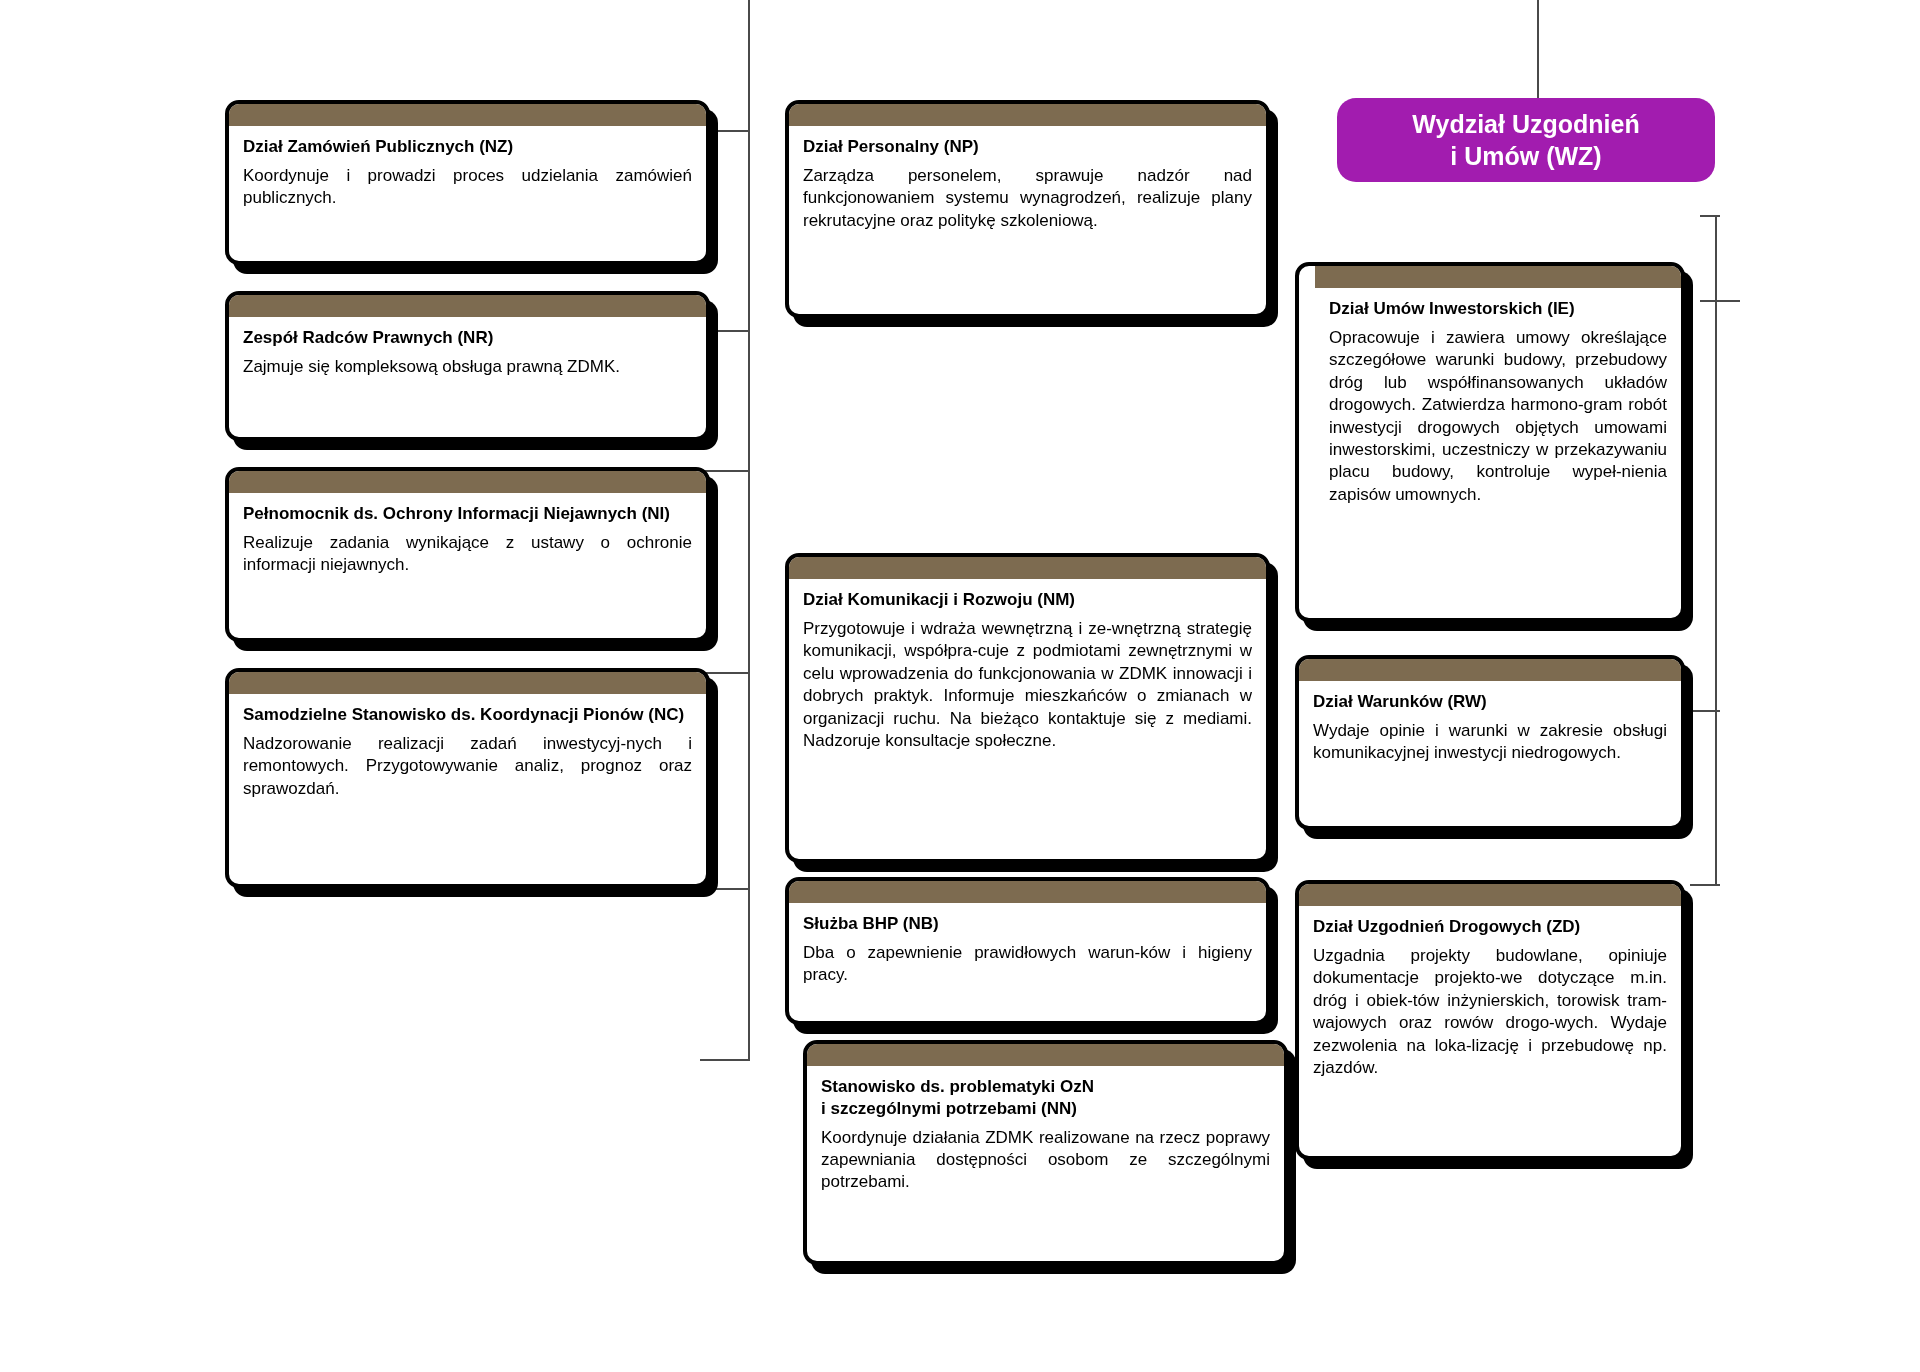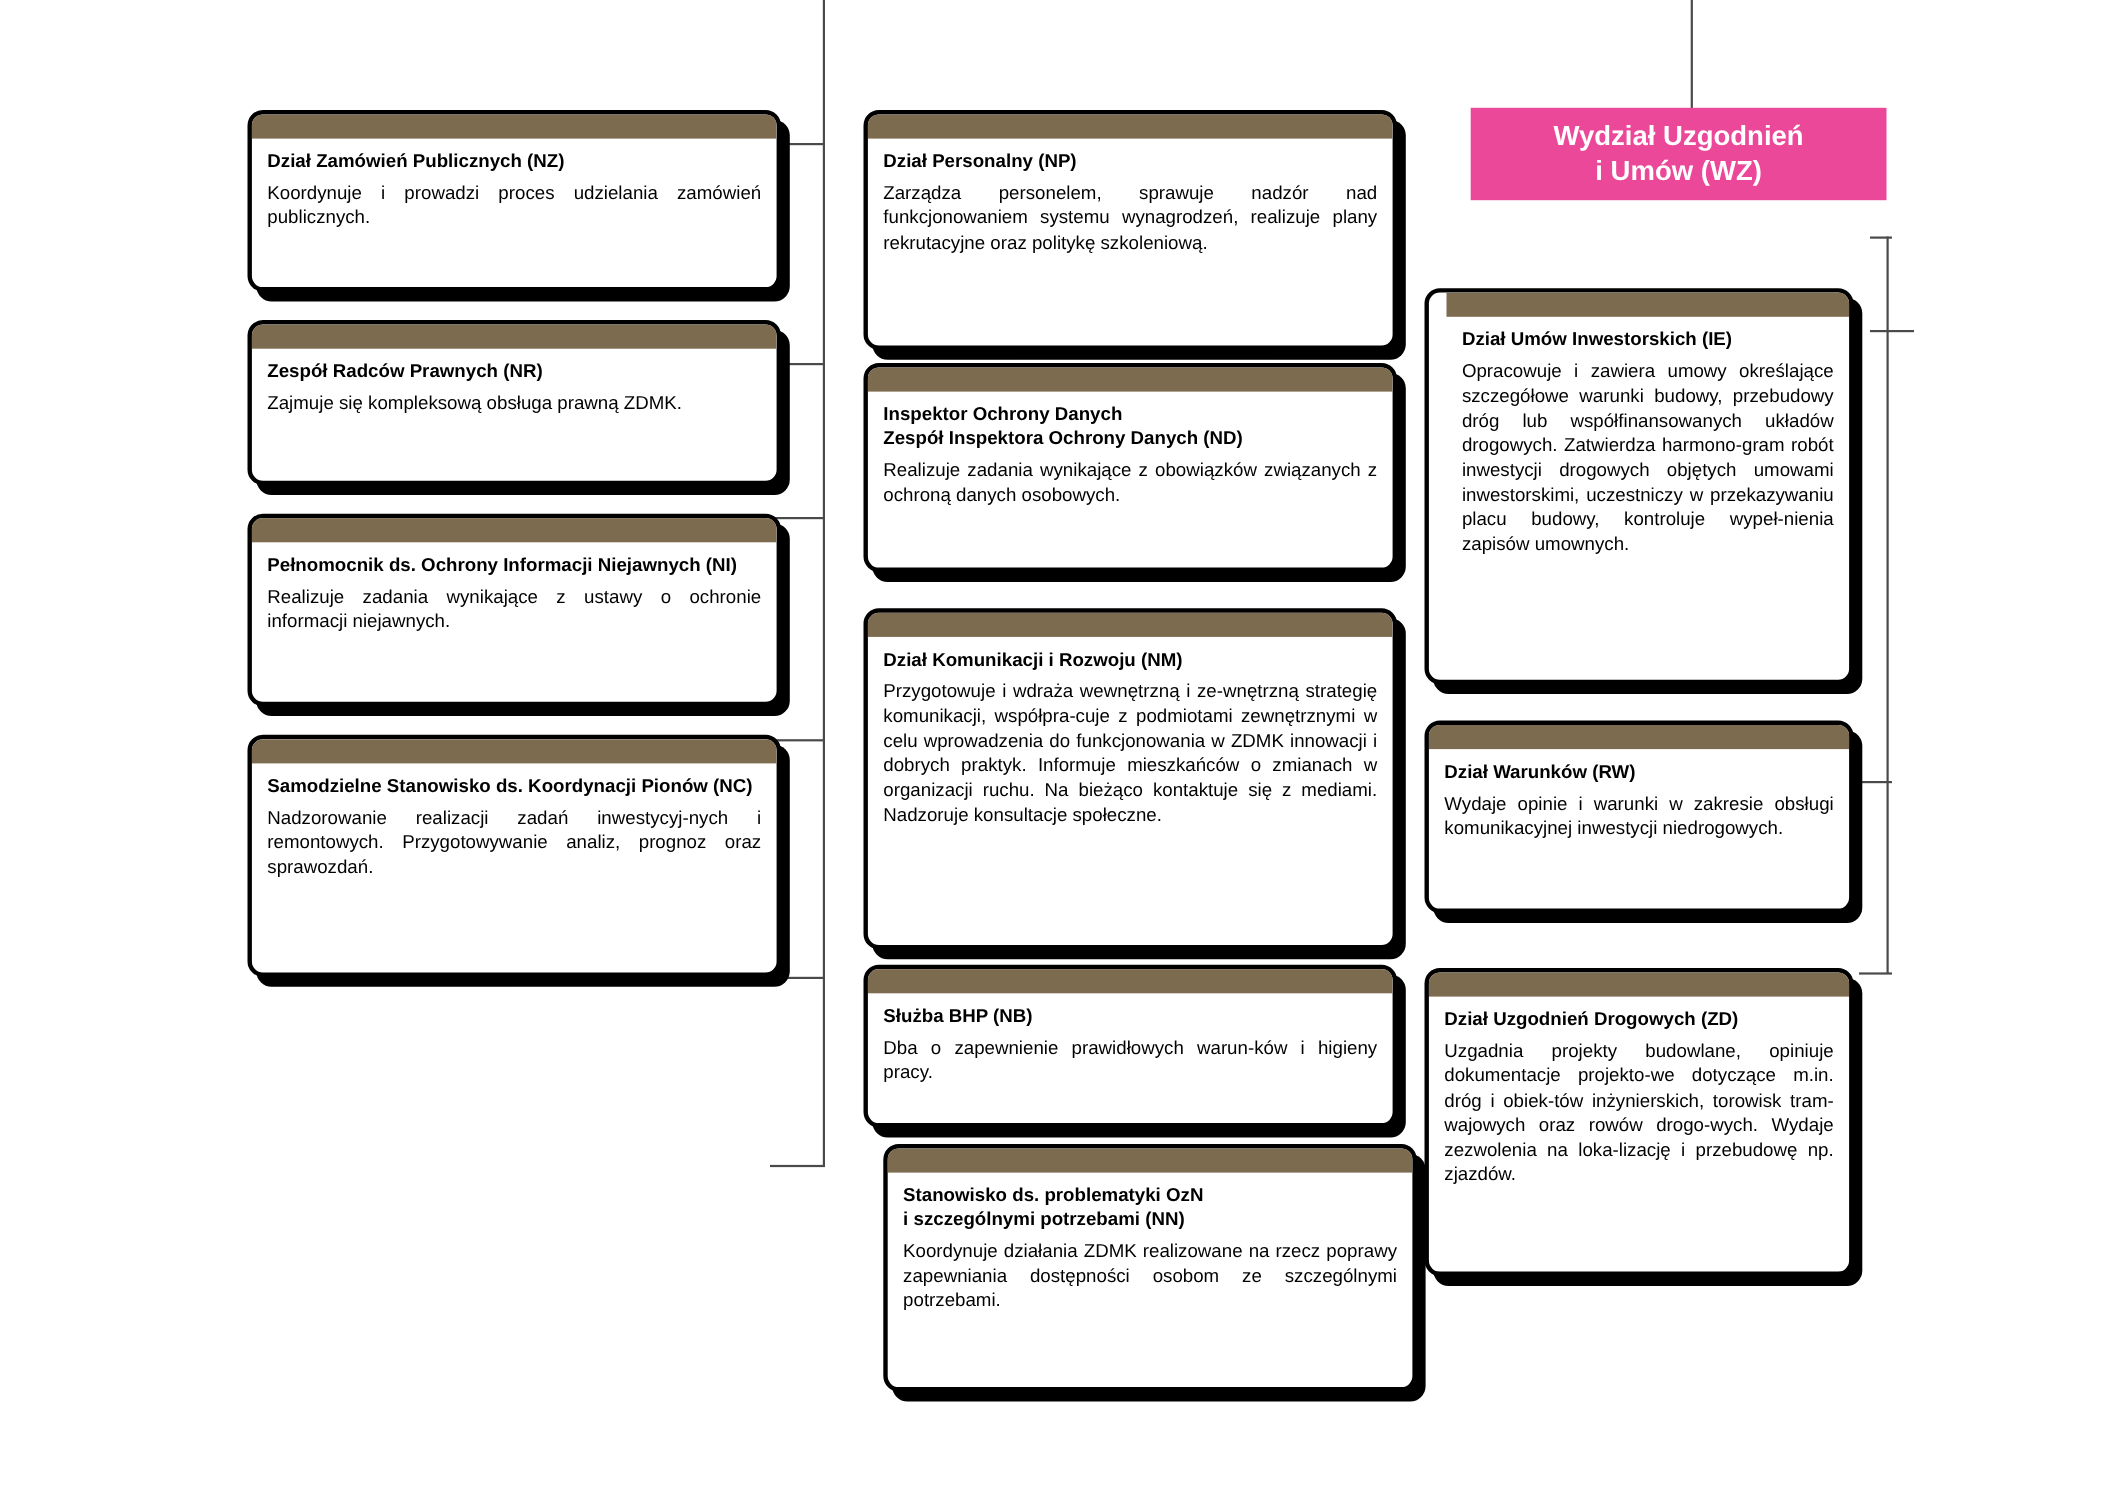--- a/index.html
+++ b/index.html
@@ -59,31 +59,32 @@
     font-size: 17px;
     line-height: 1.32;
     text-align: justify;
     text-justify: inter-word;
     hyphens: manual;
   }
 
   
   .header-box {
     position: absolute;
-    background: #ec4899;
+    background: #a21caf;
     color: #ffffff;
     text-align: center;
     font-weight: bold;
     font-size: 25px;
     line-height: 1.28;
     display: flex;
     align-items: center;
     justify-content: center;
     box-sizing: border-box;
     padding: 20px 10px;
+    border-radius: 19px;
   }
 </style>
 </head>
 <body>
 
 <div id="canvas">
 
   <div class="line v" style="left:748px; top:0px; height:1060px;"></div>
   <div class="line v" style="left:1537px; top:0px; height:100px;"></div>
 
@@ -140,30 +141,20 @@
   </div>
 
   <div class="card" style="left:225px; top:668px; width:485px; height:220px;">
     <div class="bar"></div>
     <div class="body">
       <div class="title">Samodzielne Stanowisko ds. Koordynacji Pionów (NC)</div>
       <div class="desc">Nadzorowanie realizacji zadań inwestycyj-nych i remontowych.  Przygotowywanie analiz, prognoz oraz sprawozdań.</div>
     </div>
   </div>
 
-  <div class="card" style="left:785px; top:330px; width:485px; height:190px;">
-    <div class="bar"></div>
-    <div class="body">
-      <div class="title">
-        <div>Inspektor Ochrony Danych</div>
-        <div>Zespół Inspektora Ochrony Danych (ND)</div>
-      </div>
-      <div class="desc">Realizuje zadania wynikające z obowiązków związanych z ochroną danych osobowych.</div>
-    </div>
-  </div>
 
   <div class="card" style="left:785px; top:877px; width:485px; height:148px;">
     <div class="bar"></div>
     <div class="body">
       <div class="title">Służba BHP (NB)</div>
       <div class="desc">Dba o zapewnienie prawidłowych warun-ków i higieny pracy.</div>
     </div>
   </div>
 
   <div class="card" style="left:785px; top:553px; width:485px; height:310px;">

